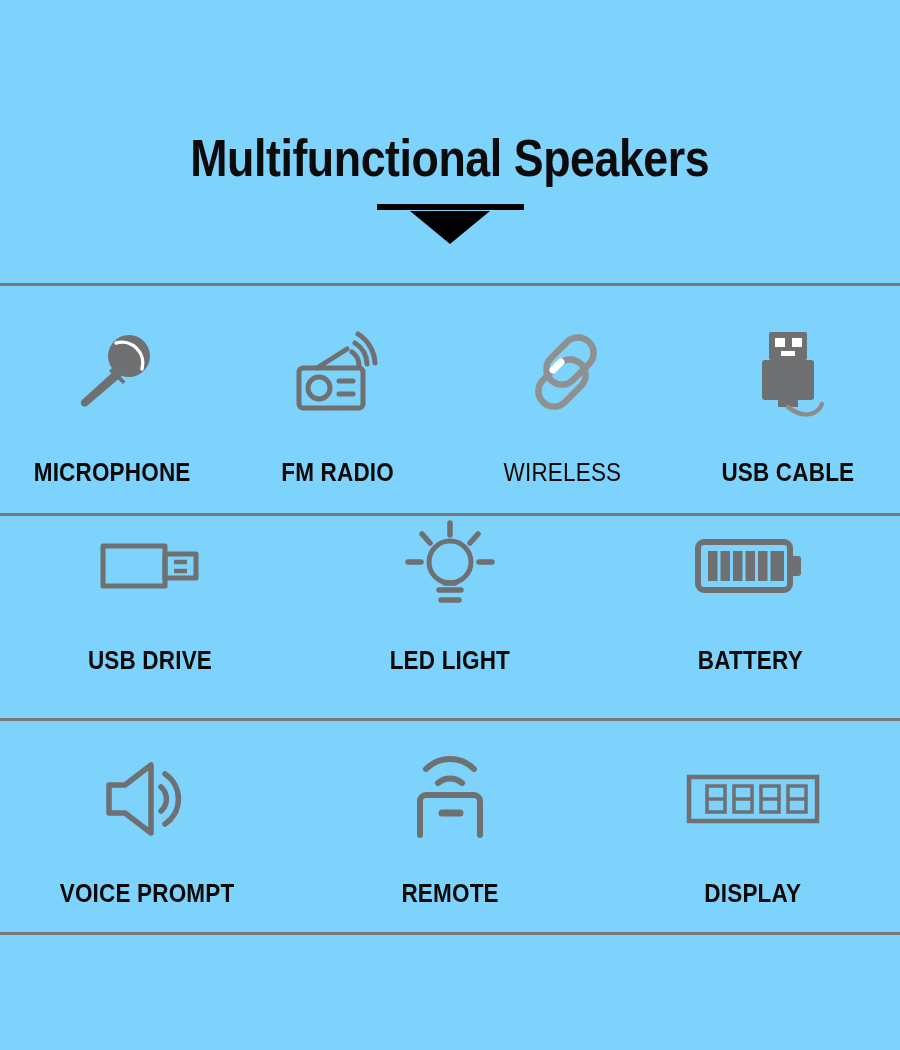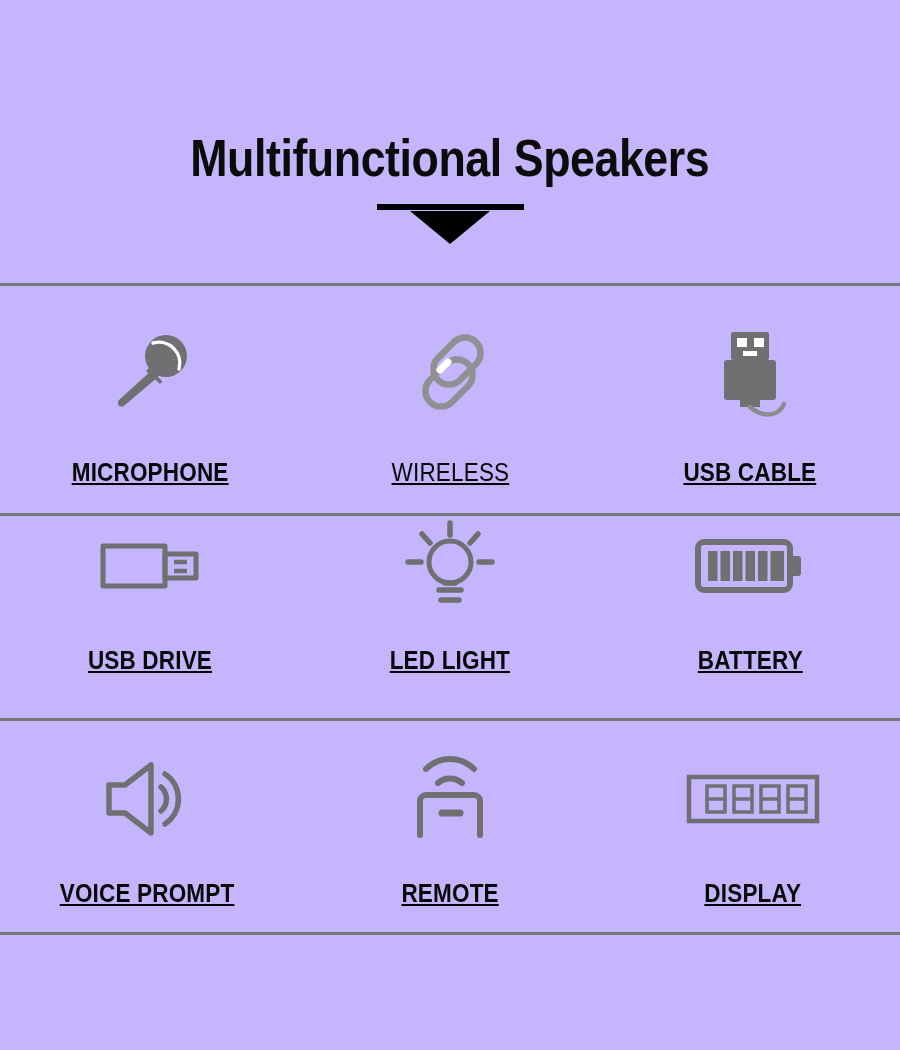--- a/index.html
+++ b/index.html
@@ -13,21 +13,21 @@
     height: 1050px;
     font-family: "Liberation Sans", "DejaVu Sans", sans-serif;
     color: #000000;
     overflow: hidden;
   }
 
   .page {
     position: relative;
     width: 900px;
     height: 1050px;
-    background: #c4b5fd;
+    background: #7dd3fc;
   }
 
   
   .header {
     position: absolute;
     left: 0;
     top: 0;
     width: 900px;
     height: 283px;
     display: flex;
@@ -78,21 +78,20 @@
   }
   .divider {
     width: 900px;
     height: 3px;
     background: #76787a;
   }
   .row {
     display: flex;
     width: 900px;
     box-sizing: border-box;
-    text-decoration: underline;
   }
   .row-1 { height: 227px; }
   .row-2 { height: 202px; }
   .row-3 { height: 211px; gap: 9px; }
 
   .cell {
     flex: 1 1 0;
     display: flex;
     flex-direction: column;
     align-items: center;
@@ -155,20 +154,37 @@
               <circle cx="62" cy="30" r="21"></circle>
               <path d="M47.5 44.5 L15 74 C13 76 13.6 79.5 16.4 80.4 C18.2 81 19.6 80.2 20.8 79.2 L55 50 Z"></path>
               <path d="M45 42 L58.5 55.5 L56 58 L42 45 Z"></path>
             </g>
             <path d="M49 17 A21 21 0 0 1 75 43" fill="none" stroke="#ffffff" stroke-width="3.4" stroke-linecap="round"></path>
           </svg>
         </div>
         <div class="feature-label">MICROPHONE</div>
       </div>
 
+      <div class="cell">
+        <div class="icon-slot">
+          <svg width="96" height="96" viewBox="0 0 96 96" aria-hidden="true">
+            <g fill="none" stroke="#6e7072" stroke-width="5" stroke-linecap="round" stroke-linejoin="round">
+              <rect x="9" y="44" width="64" height="40" rx="4"></rect>
+              <circle cx="29" cy="64" r="11"></circle>
+              <line x1="49" y1="57" x2="63" y2="57"></line>
+              <line x1="49" y1="70" x2="63" y2="70"></line>
+              <line x1="27" y1="44" x2="57" y2="25"></line>
+              <path d="M62 28 A16 16 0 0 1 69 41"></path>
+              <path d="M65 19 A26 26 0 0 1 77 40"></path>
+              <path d="M68 10 A36 36 0 0 1 85 39"></path>
+            </g>
+          </svg>
+        </div>
+        <div class="feature-label">FM RADIO</div>
+      </div>
 
       <div class="cell">
         <div class="icon-slot">
           <svg width="92" height="92" viewBox="0 0 92 92" aria-hidden="true">
             <g fill="none" stroke="#8e9092" stroke-width="6.5" stroke-linecap="round" stroke-linejoin="round">
               <path d="M50 16 A15.5 15.5 0 0 1 72 38 L56 54 A15.5 15.5 0 0 1 34 32 Z" transform="rotate(0 46 46)"></path>
               <path d="M42 38 A15.5 15.5 0 0 1 64 60 L48 76 A15.5 15.5 0 0 1 26 54 Z"></path>
             </g>
             <path d="M44 36 L36 44" fill="none" stroke="#ffffff" stroke-width="7" stroke-linecap="round"></path>
           </svg>

